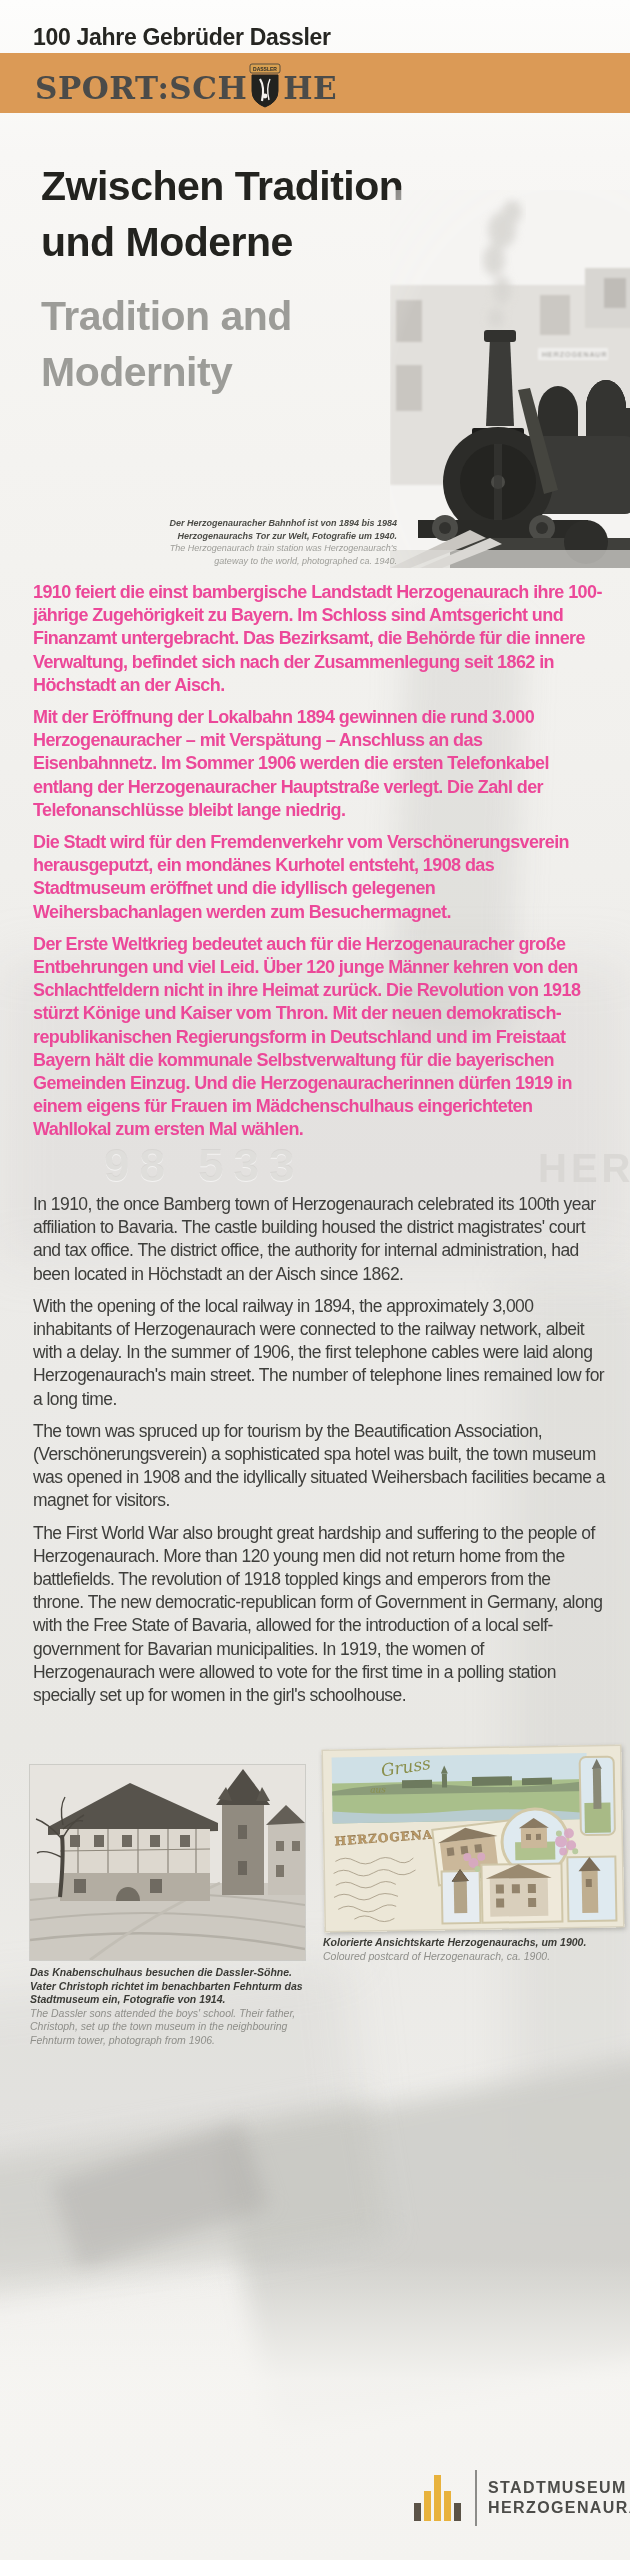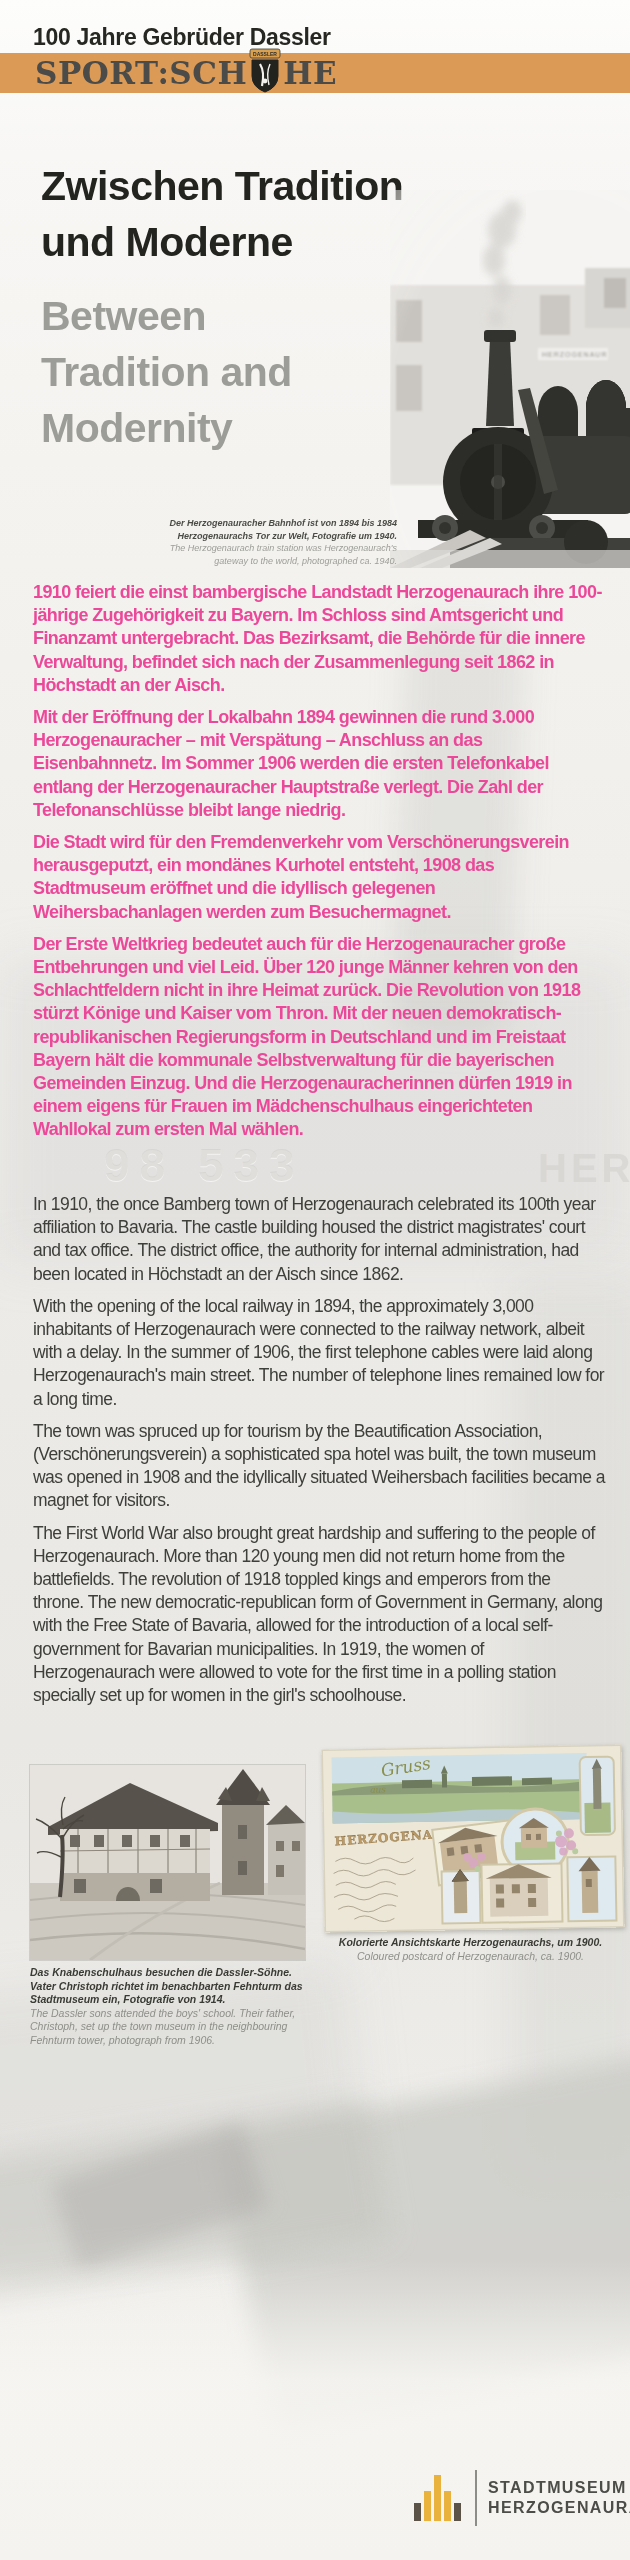--- a/index.html
+++ b/index.html
@@ -22,21 +22,21 @@
   .watermark-plate{
     position:absolute; left:104px; top:1138px; font-weight:700; font-size:46px; letter-spacing:10px;
     color:rgba(205,204,200,.55); text-shadow:0 1px 0 rgba(255,255,255,.6);
   }
   .watermark-sign{
     position:absolute; left:538px; top:1146px; font-weight:700; font-size:40px; letter-spacing:4px;
     color:rgba(210,209,205,.6);
   }
   
   .kicker{ position:absolute; left:33px; top:24px; font-size:23px; font-weight:700; letter-spacing:-0.3px; color:#262622; }
-  .band{ position:absolute; left:0; top:53px; width:630px; height:40px; background:#db9a56; display:flex; align-items:center; }
+  .band{ position:absolute; left:0; top:53px; width:630px; height:60px; background:#db9a56; display:flex; align-items:flex-end; }
   .brand{ display:flex; align-items:center; margin-left:35px; }
   .brand-txt{ font-family:"DejaVu Serif", serif; font-weight:700; font-size:31px; color:#4b4b49; letter-spacing:.5px; line-height:50px; }
   .crest{ width:34px; height:46px; margin:0 1px; margin-top:-4px; }
   .years{ position:absolute; left:378px; top:0; height:50px; line-height:50px; font-size:23px; font-weight:700; letter-spacing:1px; color:#f3e9da; }
   
   .title{ position:absolute; left:33px; top:158px; font-weight:700; font-size:41px; line-height:56px; letter-spacing:-0.5px;margin-left:8px; }
   .title .de{ color:#23231f; }
   .title .en{ color:#9c9c98; }
   .title .gap{ height:18px; }
   
@@ -53,21 +53,21 @@
   .body-de{ position:absolute; left:33px; top:581px; width:572px; color:#ec4899; }
   .body-de p{ font-size:18px; font-weight:700; line-height:23.2px; letter-spacing:-0.6px; margin-bottom:9px; }
   .body-en{ position:absolute; left:33px; top:1193px; width:572px; color:#3e3e3b; }
   .body-en p{ font-size:17.5px; font-weight:400; line-height:23.2px; letter-spacing:-0.55px; margin-bottom:9px; }
   
   .fig-left{ position:absolute; left:30px; top:1765px; width:275px; height:195px; box-shadow:0 0 0 1px rgba(120,118,112,.25); }
   .fig-left svg{ display:block; width:100%; height:100%; }
   .fig-left-caption{ position:absolute; left:30px; top:1966px; width:290px; font-style:italic; line-height:13.5px; }
   .fig-right{ position:absolute; left:323px; top:1747px; width:300px; height:183px; transform:rotate(-1deg); box-shadow:1px 2px 4px rgba(90,88,82,.35); }
   .fig-right svg{ display:block; width:100%; height:100%; }
-  .fig-right-caption{ position:absolute; left:323px; top:1936px; width:295px; font-style:italic; line-height:13.5px;text-align:center; }
+  .fig-right-caption{ position:absolute; left:323px; top:1936px; width:295px; font-style:italic; line-height:13.5px; }
   .cap-de{ font-size:10.5px; font-weight:700; color:#3b3b36; }
   .cap-en{ font-size:10.5px; color:#8f8f8a; }
   
   .footer{ position:absolute; left:414px; top:2470px; display:flex; align-items:center; }
   .bars{ display:flex; align-items:flex-end; height:46px; }
   .bars i{ display:block; width:7px; margin-right:3px; }
   .bars i.b1{ height:18px; background:#5b5347; }
   .bars i.b2{ height:30px; background:#e8b23c; }
   .bars i.b3{ height:46px; background:#e8b23c; }
   .bars i.b4{ height:30px; background:#e8b23c; }
@@ -102,21 +102,20 @@
       <circle cx="17" cy="33" r="2.4" fill="#f4f2ee"></circle>
     </svg>
     <span class="brand-txt">HE</span>
   </div>
 </div>
 
 <div class="title">
   <div class="de">Zwischen Tradition</div>
   <div class="de">und Moderne</div>
   <div class="gap"></div>
-  <div class="en">Between</div>
   <div class="en">Tradition and</div>
   <div class="en">Modernity</div>
 </div>
 
 <div class="hero">
   <svg viewBox="0 0 245 378">
     <defs>
       <filter id="soft">
           <feGaussianBlur stdDeviation="4"></feGaussianBlur>
         </filter>

